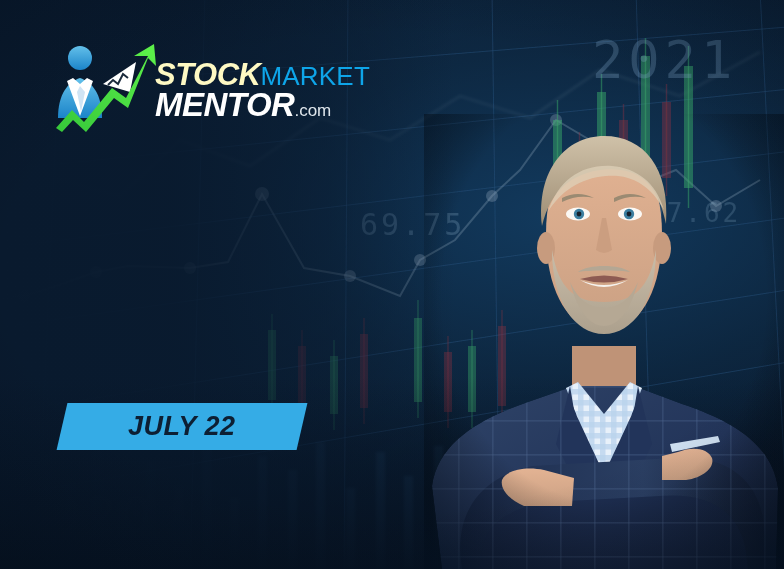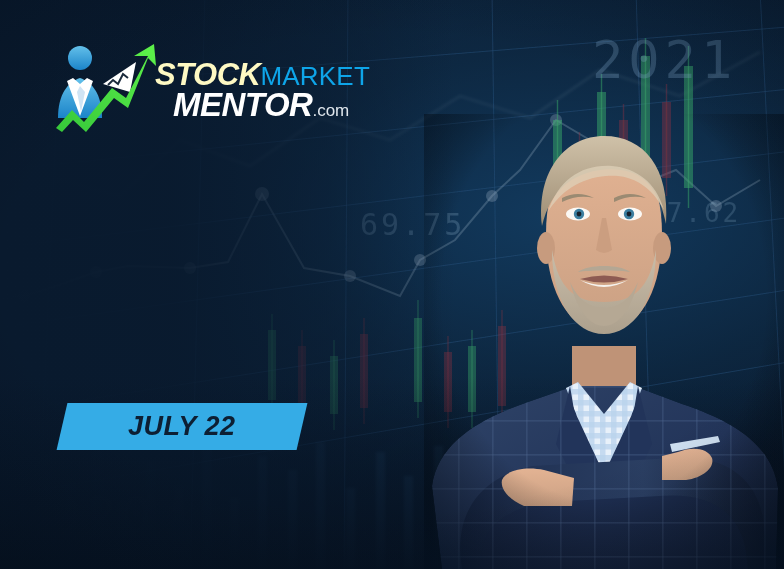--- a/index.html
+++ b/index.html
@@ -30,21 +30,21 @@
     position:absolute;left:0;bottom:0;width:100%;height:34%;
     background:linear-gradient(0deg,rgba(6,18,33,.92) 0%,rgba(6,18,33,0) 100%);
   }
   .svg-layer{position:absolute;inset:0;}
 
   
   .logo{position:absolute;left:50px;top:36px;width:290px;height:100px;}
   .logo-mark{position:absolute;left:0;top:2px;width:112px;height:96px;}
   .logo-words{position:absolute;left:105px;top:22px;width:190px;height:66px;}
   .lw-row1{height:33px;line-height:33px;white-space:nowrap;}
-  .lw-row2{height:33px;line-height:33px;white-space:nowrap;margin-top:-3px;margin-left:18px;}
+  .lw-row2{height:33px;line-height:33px;white-space:nowrap;margin-top:-3px;}
   .w-stock{
     font-size:31px;font-weight:700;font-style:italic;color:#fef9c3;
     letter-spacing:-.5px;font-family:"Liberation Sans",sans-serif;text-align:center;
   }
   .w-market{
     font-size:26px;font-weight:400;color:#0ea5e9;letter-spacing:.2px;
     font-family:"Liberation Sans",sans-serif;
   }
   .w-mentor{
     font-size:33px;font-weight:700;font-style:italic;color:#ffffff;

